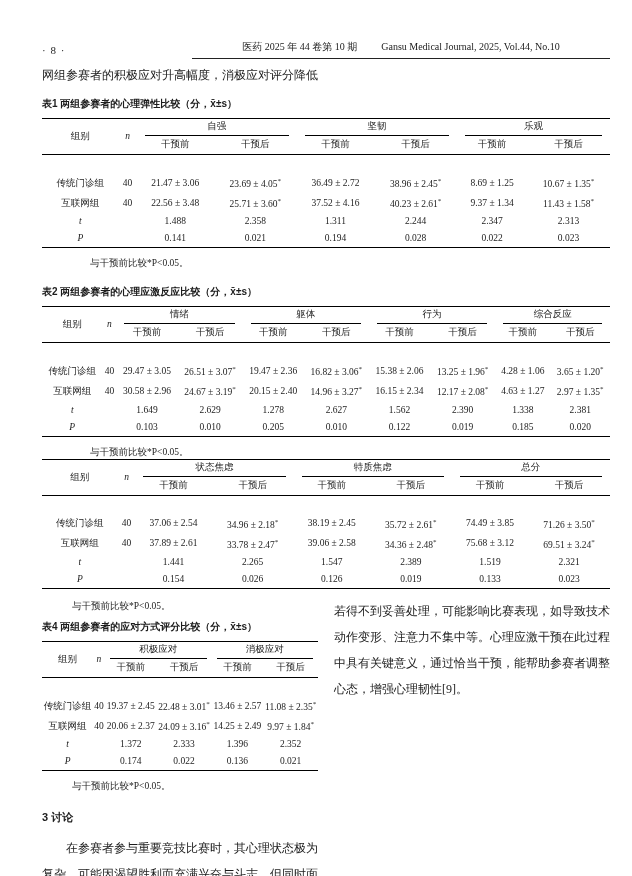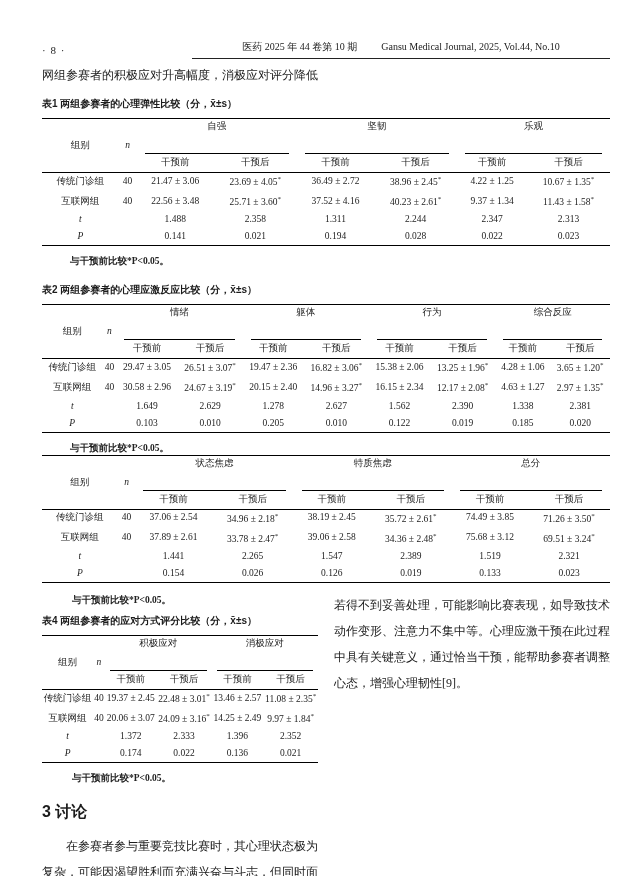--- a/index.html
+++ b/index.html
@@ -26,50 +26,50 @@
   
   .intro { margin-top: 8px; display: flex; justify-content: space-between; font-size: 12px; line-height: 17px; }
 
   
   .tbl-title {
     font-weight: bold; font-size: 10px;
     font-family: "Liberation Sans", "DejaVu Sans", sans-serif;
     margin-top: 15px; margin-bottom: 7px;
   }
   .tbl-title.first { margin-top: 13px; }
-  .footnote { font-size: 9.5px; margin: 9px 0 0 28px; color: #222; font-weight: bold; }
+  .footnote { font-size: 9.5px; margin: 9px 0 0 48px; color: #222; }
 
   table.datatable {
     width: 100%; border-collapse: collapse;
     font-size: 9.5px; line-height: 13px;
     border-top: 1.5px solid #000; border-bottom: 1.5px solid #000;
   }
   .datatable th, .datatable td {
     text-align: center; font-weight: normal; padding: 2px 1px;
     white-space: nowrap;
   }
   .datatable th.meta { border-bottom: 0.8px solid #000; }
   .datatable th.spanner { padding: 1px 0 0 0; }
-  .datatable th.spanner div { border-bottom: 0.8px solid #000; margin: 0 8px; padding-bottom: 20px; }
+  .datatable th.spanner div { border-bottom: 0.8px solid #000; margin: 0 8px; padding-bottom: 2px; }
   .datatable tr.sub-row th { border-bottom: 0.8px solid #000; padding: 2px 1px 3px; }
-  .datatable tbody tr:first-child td { padding-top: 0; }
+  .datatable tbody tr:first-child td { padding-top: 20px; }
   .datatable td sup { font-size: 7px; }
   .italic { font-style: italic; }
 
   
   .cols { display: flex; margin-top: 9px; }
   .col-l { width: 276px; flex: none; }
   .col-r { flex: 1; margin-left: 16px; }
   .col-l .tbl-title { margin-top: 7px; }
   .col-l .footnote { margin-left: 30px; }
   .col-l .datatable th.spanner div { margin: 0 5px; }
 
   .sec-heading {
     font-family: "Liberation Sans", "DejaVu Sans", sans-serif;
-    font-weight: bold; font-size: 16px;
+    font-weight: bold; font-size: 11px;
     margin-top: 17px;
   }
   p.body { font-size: 12px; line-height: 26px; text-align: justify; }
   p.body.indent { text-indent: 2em; }
   .col-l p.body { margin-top: 10px; }
 </style>
 </head>
 <body>
 
 <div class="page">
@@ -113,21 +113,21 @@
             </tr>
           </thead>
           <tbody>
             <tr>
               <td>传统门诊组</td>
               <td>40</td>
               <td>21.47 ± 3.06</td>
               <td>23.69 ± 4.05<sup>*</sup></td>
               <td>36.49 ± 2.72</td>
               <td>38.96 ± 2.45<sup>*</sup></td>
-              <td>4.22 ± 1.25</td>
+              <td>8.69 ± 1.25</td>
               <td>10.67 ± 1.35<sup>*</sup></td>
             </tr>
             <tr>
               <td>互联网组</td>
               <td>40</td>
               <td>22.56 ± 3.48</td>
               <td>25.71 ± 3.60<sup>*</sup></td>
               <td>37.52 ± 4.16</td>
               <td>40.23 ± 2.61<sup>*</sup></td>
               <td>9.37 ± 1.34</td>
@@ -347,21 +347,21 @@
                 <td>传统门诊组</td>
                 <td>40</td>
                 <td>19.37 ± 2.45</td>
                 <td>22.48 ± 3.01<sup>*</sup></td>
                 <td>13.46 ± 2.57</td>
                 <td>11.08 ± 2.35<sup>*</sup></td>
               </tr>
               <tr>
                 <td>互联网组</td>
                 <td>40</td>
-                <td>20.06 ± 3.07</td>
+                <td>20.06 ± 2.37</td>
                 <td>24.09 ± 3.16<sup>*</sup></td>
                 <td>14.25 ± 2.49</td>
                 <td>9.97 ± 1.84<sup>*</sup></td>
               </tr>
               <tr>
                 <td class="italic">t</td>
                 <td></td>
                 <td>1.372</td>
                 <td>2.333</td>
                 <td>1.396</td>

